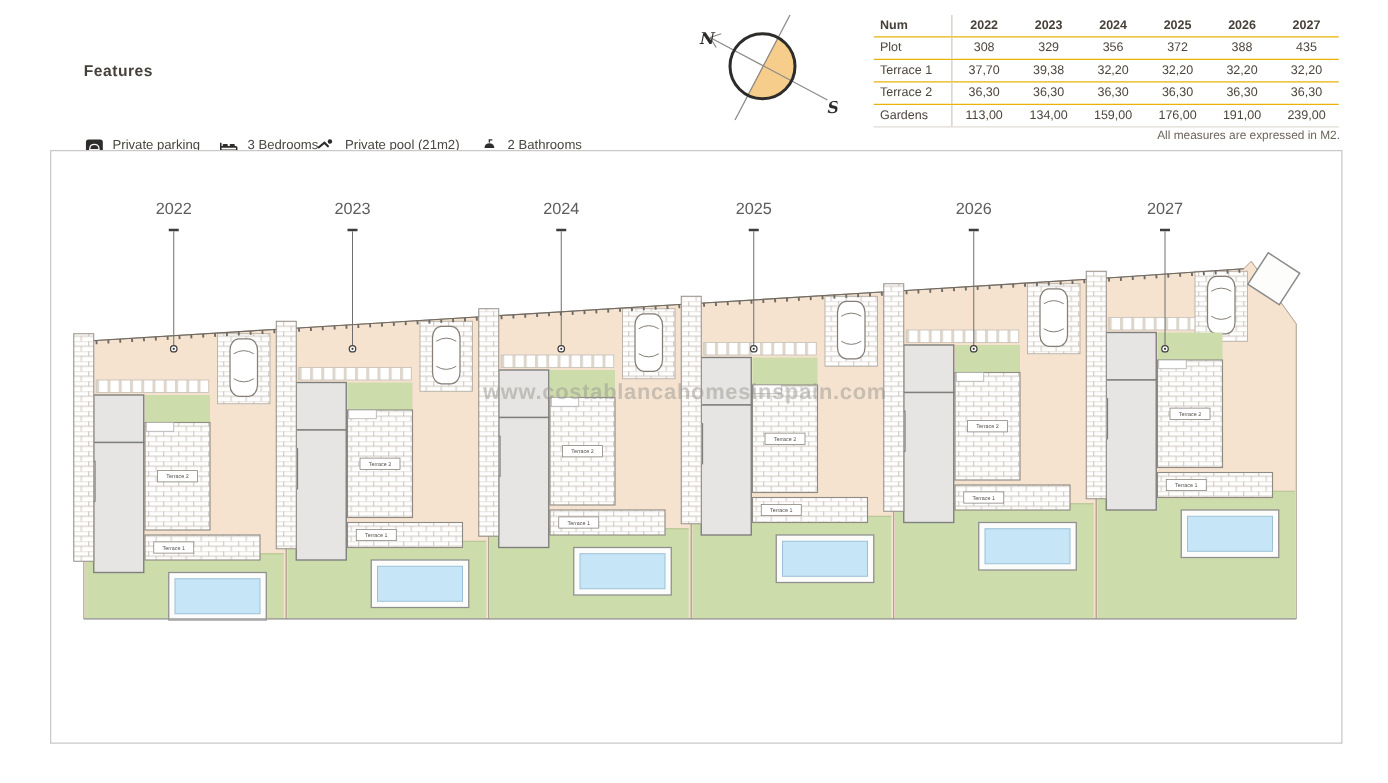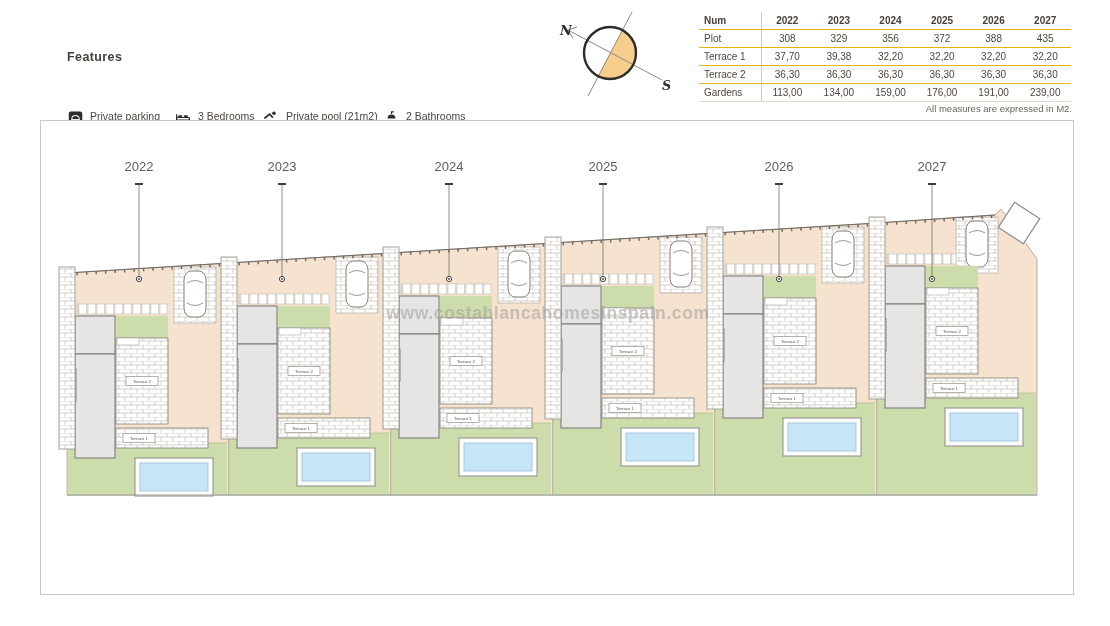--- a/index.html
+++ b/index.html
@@ -48,21 +48,21 @@
 
 <div class="feat" style="left:175px">
   <svg width="16" height="15" viewBox="0 0 16 16">
     <path d="M1.2,13 V4.5 M1.2,10.8 H14.8 M14.8,13 V8 M1.2,8 H14.8" fill="none" stroke="#2f2d2b" stroke-width="1.3"></path>
     <rect x="2.8" y="5.6" width="4.4" height="1.8" rx="0.8" fill="#2f2d2b"></rect>
     <rect x="8.8" y="5.6" width="4.4" height="1.8" rx="0.8" fill="#2f2d2b"></rect>
   </svg>
   <span>3 Bedrooms</span>
 </div>
 
-<div class="feat" style="left:262px">
+<div class="feat" style="left:252px">
   <svg width="17" height="15" viewBox="0 0 17 16">
     <circle cx="12.2" cy="3.4" r="1.9" fill="#2f2d2b"></circle>
     <path d="M2.5,8.5 L7.5,4.5 L10.5,7.5" fill="none" stroke="#2f2d2b" stroke-width="1.8" stroke-linecap="round"></path>
     <path d="M1,12.2 q1.9,-1.8 3.8,0 q1.9,1.8 3.8,0 q1.9,-1.8 3.8,0 q1.6,1.5 3.2,0.3" fill="none" stroke="#2f2d2b" stroke-width="1.3"></path>
   </svg>
   <span>Private pool (21m2)</span>
 </div>
 
 <div class="feat" style="left:384px">
   <svg width="15" height="15" viewBox="0 0 16 16">

